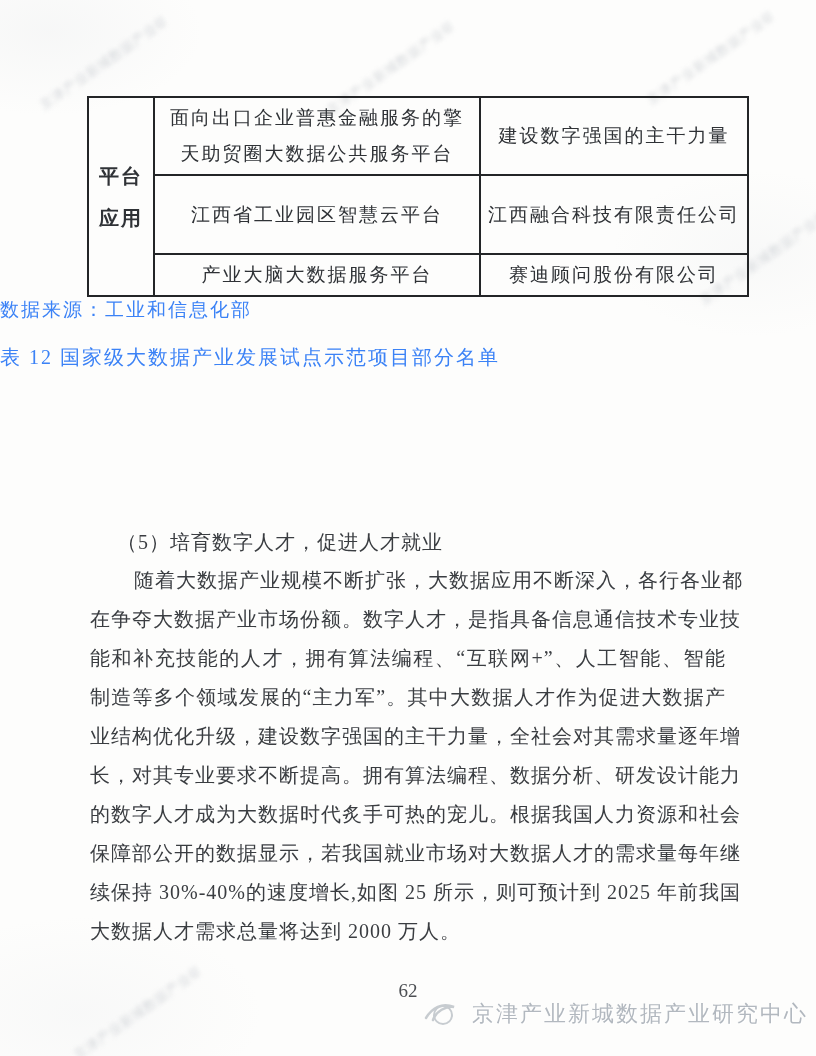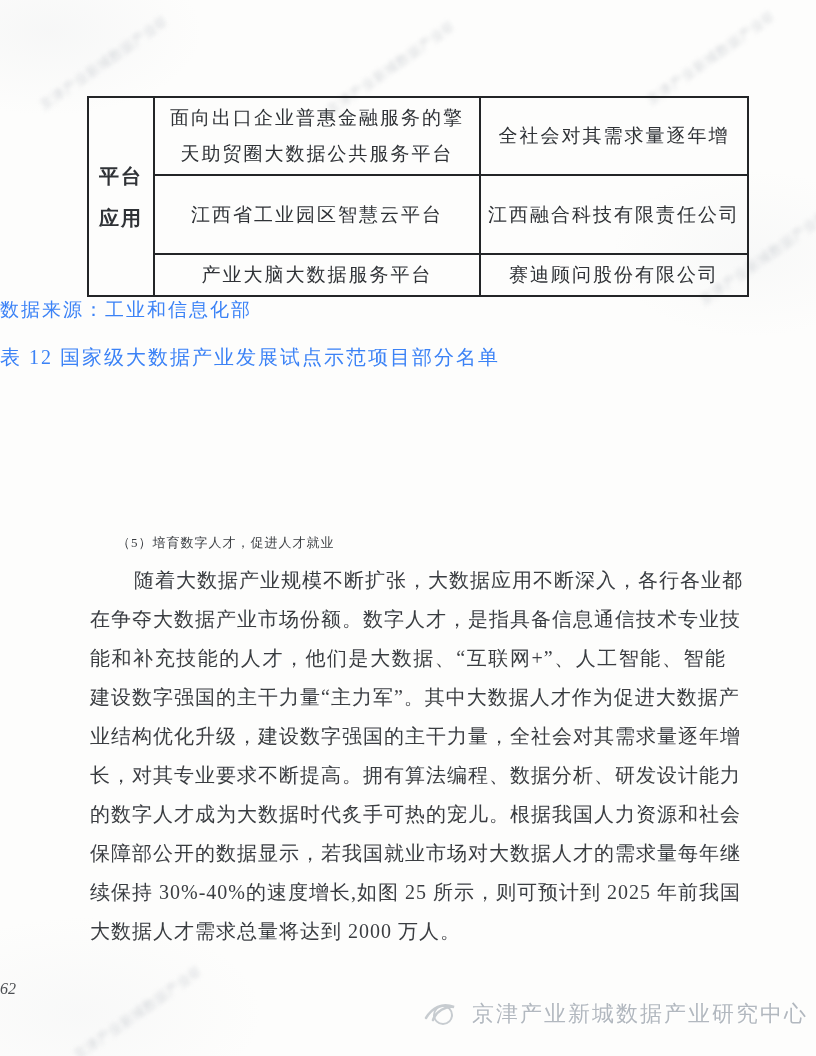--- a/index.html
+++ b/index.html
@@ -83,27 +83,27 @@
     text-align-last:justify;
     white-space:nowrap;
   }
   .para .ln.first{padding-left:44px;}
   .para .ln.last{text-align-last:left;white-space:normal;}
   .p1{top:368px;}
   .p2{top:561px;}
   .hd{
     position:absolute;left:90px;top:523px;width:636px;
     height:39px;line-height:39px;
-    font-size:13px;letter-spacing:1px;color:#3a3d41;
+    font-size:20px;letter-spacing:1px;color:#3a3d41;
     padding-left:27px;box-sizing:border-box;
   }
   
   .pageno{
     position:absolute;top:980px;left:0;width:100%;
-    font-size:16px;color:#4c4f53;font-style:italic;
+    text-align:center;font-size:19px;color:#4c4f53;
   }
   .org{
     position:absolute;top:999px;right:8px;
     display:flex;align-items:center;gap:14px;
     color:#b2b8bf;
     font-size:22px;
     letter-spacing:2px;
     font-family:"Liberation Sans","DejaVu Sans",sans-serif;
     text-shadow:1px 1px 0 rgba(255,255,255,.9);
   }
@@ -118,21 +118,21 @@
   <span class="wm" style="left:315px;top:60px;">京津产业新城数据产业研究中心</span>
   <span class="wm" style="left:635px;top:50px;">京津产业新城数据产业研究中心</span>
   <span class="wm" style="left:688px;top:250px;">京津产业新城数据产业研究中心</span>
   <span class="wm" style="left:62px;top:1005px;">京津产业新城数据产业研究中心</span>
 
   <table class="tbl">
     <tbody>
         <tr class="r1">
       <td class="rowhead col-head" rowspan="3">平台应用</td>
       <td class="col-proj">面向出口企业普惠金融服务的擎天助贸圈大数据公共服务平台</td>
-      <td class="col-comp">全社会对其需求量逐年增</td>
+      <td class="col-comp">建设数字强国的主干力量</td>
     </tr>
     <tr class="r2">
       <td class="col-proj">江西省工业园区智慧云平台</td>
       <td class="col-comp">江西融合科技有限责任公司</td>
     </tr>
     <tr class="r3">
       <td class="col-proj">产业大脑大数据服务平台</td>
       <td class="col-comp">赛迪顾问股份有限公司</td>
     </tr>
   </tbody>
@@ -140,22 +140,22 @@
 
   <div class="caption cap-src">数据来源：工业和信息化部</div>
   <div class="caption cap-title">表 12 国家级大数据产业发展试点示范项目部分名单</div>
 
 
   <div class="hd">（5）培育数字人才，促进人才就业</div>
 
   <div class="para p2">
     <div class="ln first">随着大数据产业规模不断扩张，大数据应用不断深入，各行各业都</div>
     <div class="ln">在争夺大数据产业市场份额。数字人才，是指具备信息通信技术专业技</div>
-    <div class="ln">能和补充技能的人才，他们是大数据、“互联网+”、人工智能、智能</div>
-    <div class="ln">建设数字强国的主干力量“主力军”。其中大数据人才作为促进大数据产</div>
+    <div class="ln">能和补充技能的人才，拥有算法编程、“互联网+”、人工智能、智能</div>
+    <div class="ln">制造等多个领域发展的“主力军”。其中大数据人才作为促进大数据产</div>
     <div class="ln">业结构优化升级，建设数字强国的主干力量，全社会对其需求量逐年增</div>
     <div class="ln">长，对其专业要求不断提高。拥有算法编程、数据分析、研发设计能力</div>
     <div class="ln">的数字人才成为大数据时代炙手可热的宠儿。根据我国人力资源和社会</div>
     <div class="ln">保障部公开的数据显示，若我国就业市场对大数据人才的需求量每年继</div>
     <div class="ln">续保持 30%-40%的速度增长,如图 25 所示，则可预计到 2025 年前我国</div>
     <div class="ln last">大数据人才需求总量将达到 2000 万人。</div>
   </div>
 
   <div class="pageno">62</div>
 

